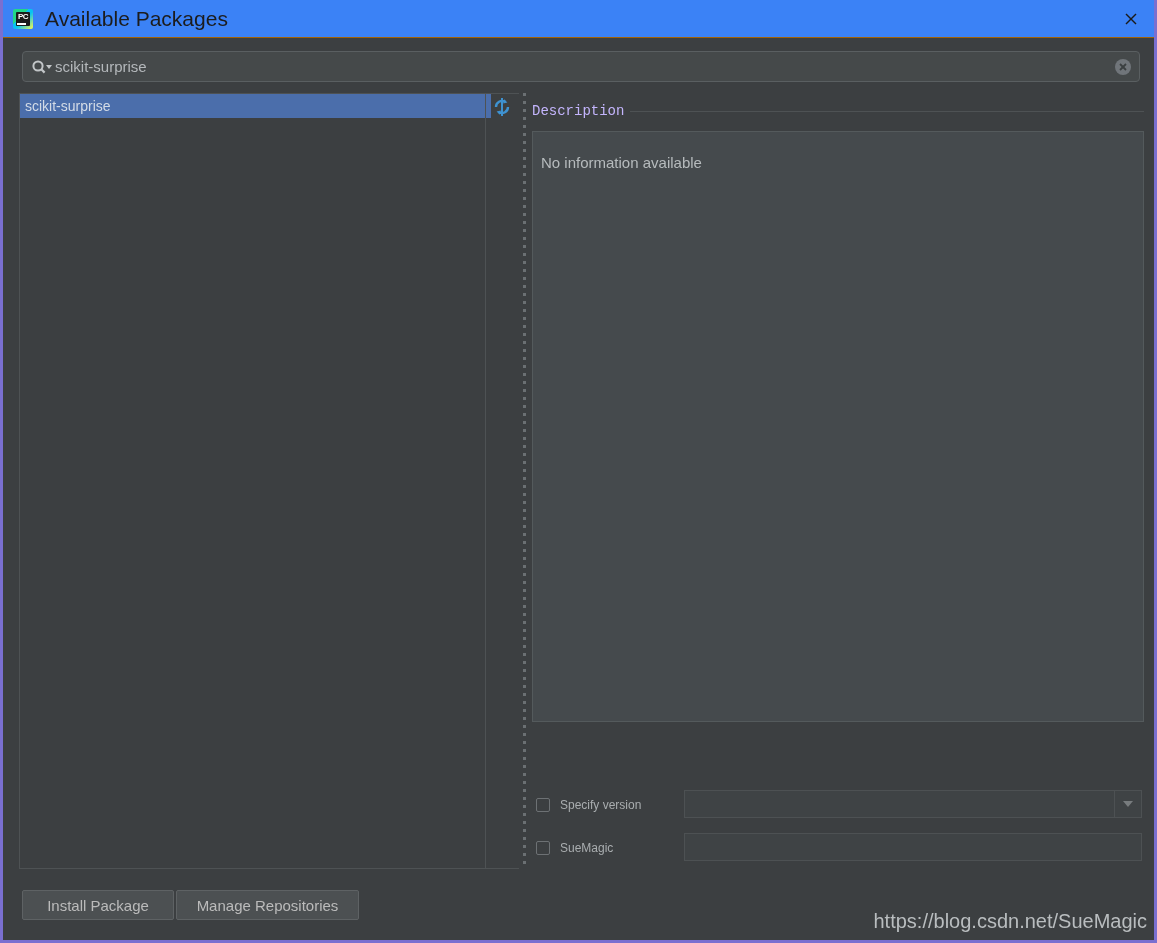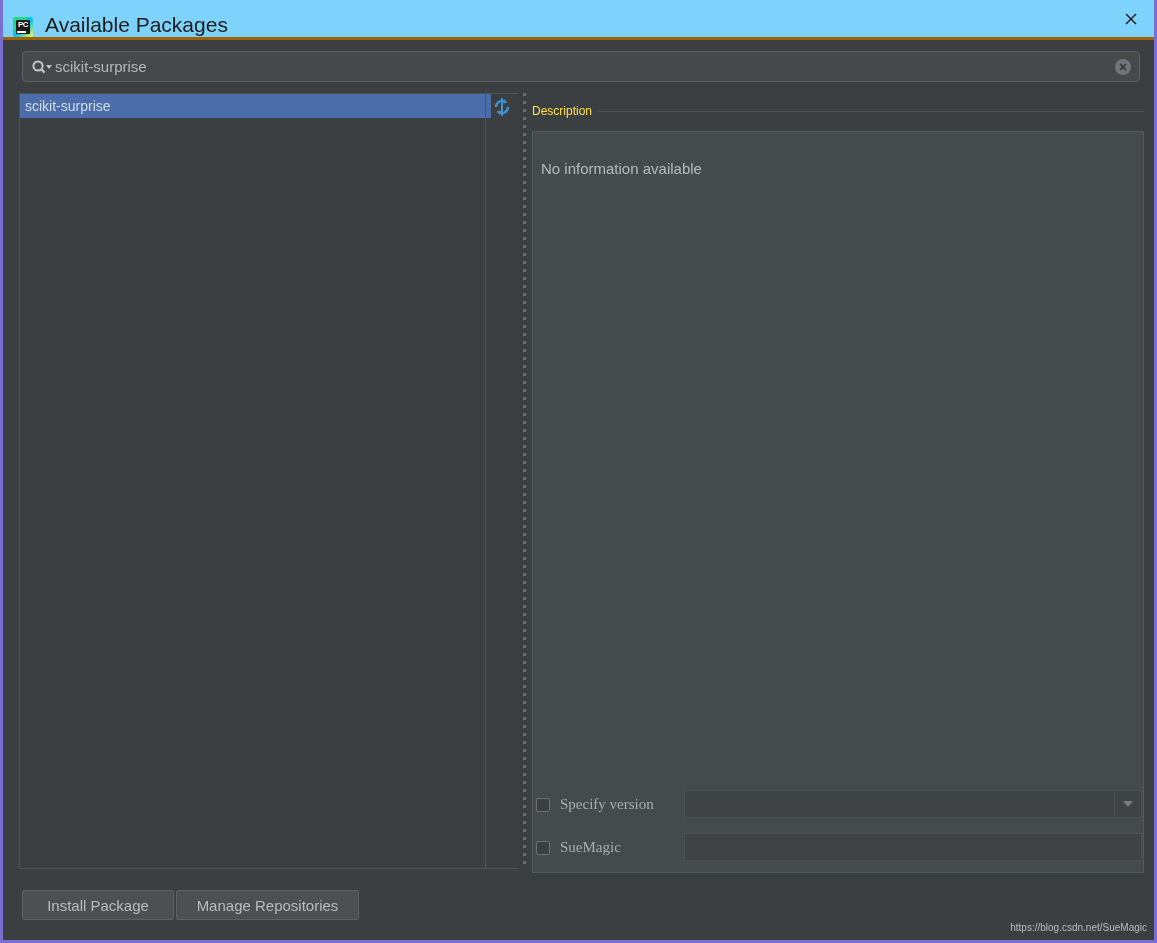--- a/index.html
+++ b/index.html
@@ -21,24 +21,24 @@
     background: #3c3f41;
     overflow: hidden;
   }
 
   
   .titlebar {
     position: absolute;
     left: 0; top: 0;
     width: 1151px;
     height: 37px;
-    background: #7dd3fc;
-    border-bottom: 3px solid #a16207;
-    display: flex;
-    align-items: flex-end;
+    background: #3b82f6;
+    border-bottom: 1px solid #a16207;
+    display: flex;
+    align-items: center;
   }
   .title-icon {
     width: 20px; height: 20px;
     margin-left: 10px;
     position: relative;
     border-radius: 2px;
     background: linear-gradient(135deg, #21d789 0%, #21d789 38%, #07c3f2 38%, #07c3f2 55%, #fcf84a 100%);
     flex: 0 0 auto;
   }
   .title-icon .inner {
@@ -163,39 +163,39 @@
   
   .desc-header {
     position: absolute;
     left: 529px; top: 101px;
     width: 612px;
     height: 20px;
     display: flex;
     align-items: center;
   }
   .desc-header .label {
-    font-size: 12px;
-    color: #fde047;
+    font-size: 14px;
+    color: #c4b5fd;
     white-space: nowrap;
-    font-family: Liberation Sans, sans-serif;
+    font-family: Liberation Mono, monospace;
   }
   .desc-header .rule {
     flex: 1;
     height: 1px;
     background: #4e5254;
     margin-left: 6px;
   }
   .desc-body {
     position: absolute;
     left: 529px; top: 131px;
-    width: 612px; height: 742px;
+    width: 612px; height: 591px;
     box-sizing: border-box;
     background: #454a4d;
     border: 1px solid #545a5c;
-    padding: 28px 0 0 8px;
+    padding: 22px 0 0 8px;
   }
   .desc-text {
     font-size: 15px;
     color: #b6bbbd;
     font-family: "Liberation Sans", sans-serif;
   }
 
   
   .opt-row {
     position: absolute;
@@ -208,24 +208,24 @@
   .cb {
     width: 14px; height: 14px;
     box-sizing: border-box;
     background: #3c3f41;
     border: 1px solid #6d7174;
     border-radius: 2px;
     flex: 0 0 auto;
   }
   .opt-label {
     margin-left: 10px;
-    font-size: 15px;
+    font-size: 12px;
     color: #a9adaf;
     white-space: nowrap;
-    font-family: Liberation Serif, serif;
+    font-family: Liberation Sans, sans-serif;
   }
   .combo {
     position: absolute;
     left: 681px; top: 790px;
     width: 458px; height: 28px;
     box-sizing: border-box;
     background: #3f4345;
     border: 1px solid #4d5153;
     display: flex;
   }
@@ -265,21 +265,21 @@
     align-items: center;
     justify-content: center;
     font-family: "Liberation Sans", sans-serif;
   }
   .btn-install { left: 19px; top: 890px; width: 152px; height: 30px; }
   .btn-manage  { left: 173px; top: 890px; width: 183px; height: 30px; }
 
   .watermark {
     position: absolute;
     right: 7px; bottom: 7px;
-    font-size: 10px;
+    font-size: 20px;
     color: #b9bdbf;
     font-family: "Liberation Sans", sans-serif;
   }
 </style>
 </head>
 <body>
 
 <div class="window">
 
   <div class="titlebar">

